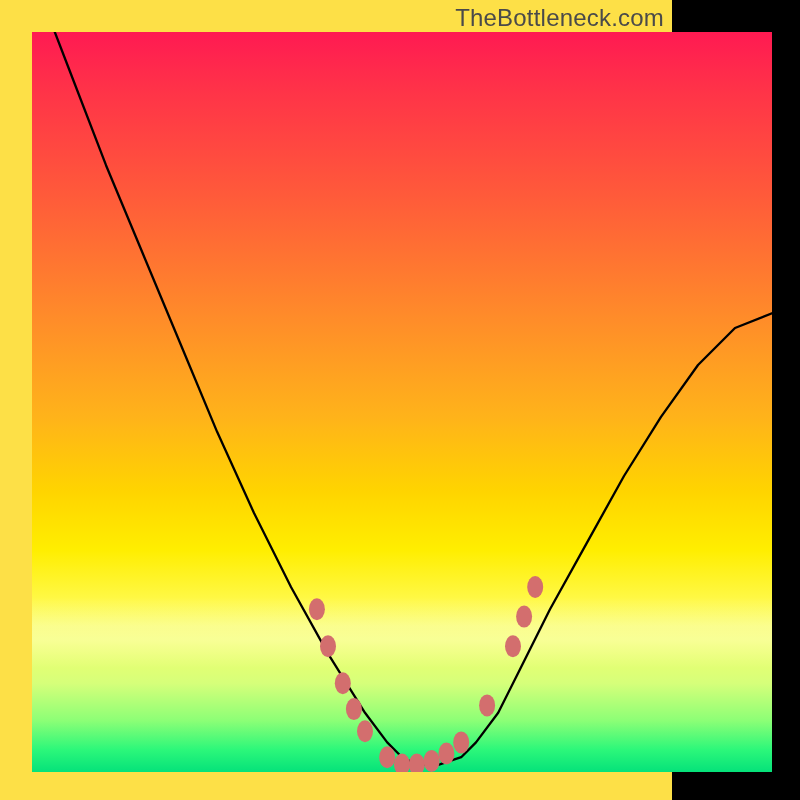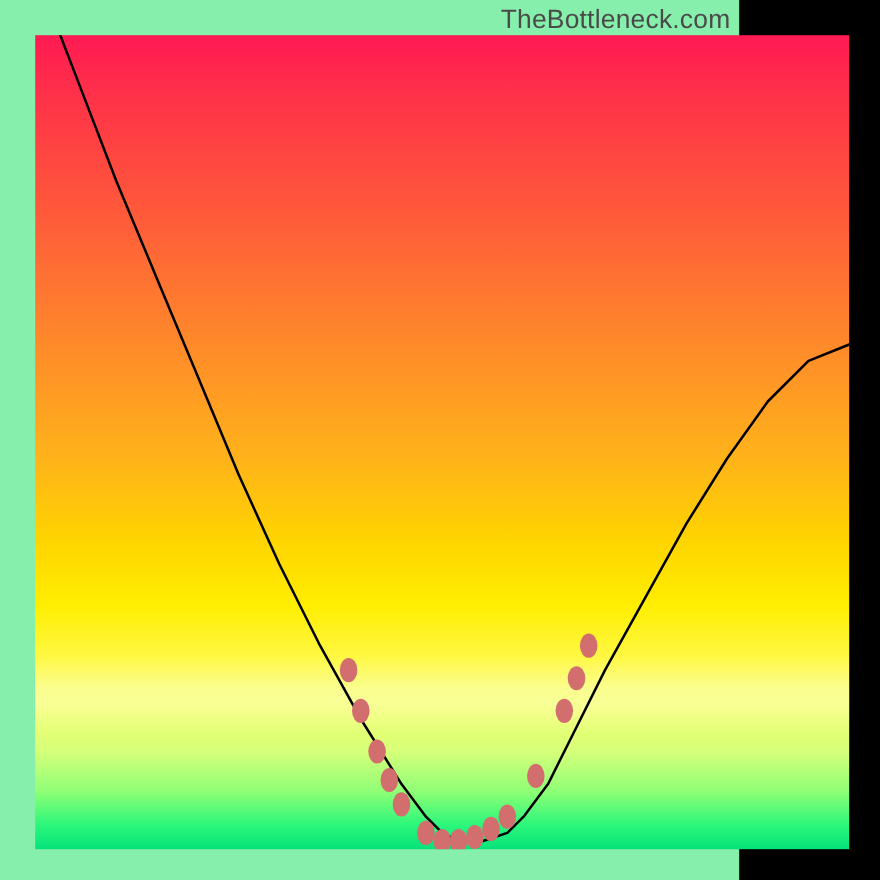--- a/index.html
+++ b/index.html
@@ -8,21 +8,21 @@
     width: 800px;
     height: 800px;
     overflow: hidden;
     background: #000;
     font-family: Arial, Helvetica, sans-serif;
   }
   .frame {
     position: relative;
     width: 672px;
     height: 800px;
-    background: #86efac;
+    background: #fde047;
   }
   .watermark {
     position: absolute;
     top: 4px;
     right: 8px;
     color: #4a4a4a;
     font-size: 24px;
     font-weight: 400;
     letter-spacing: 0.2px;
     z-index: 50;

